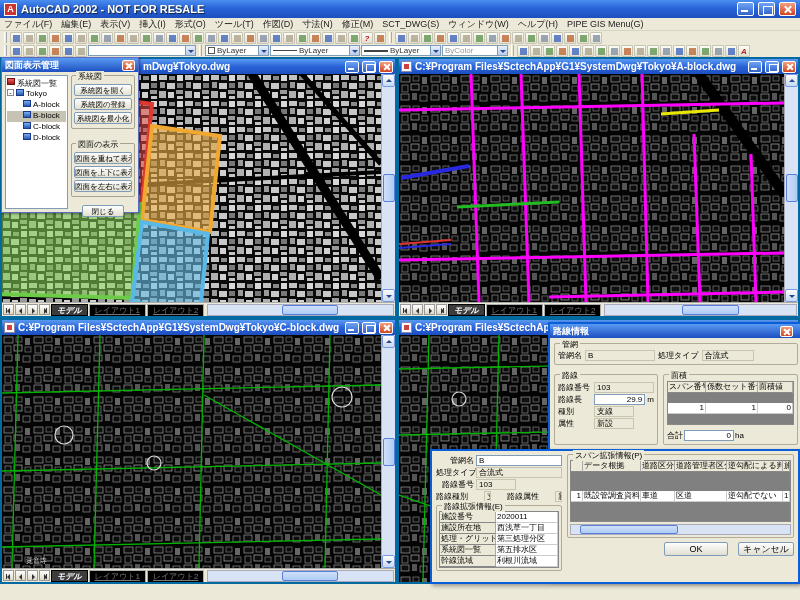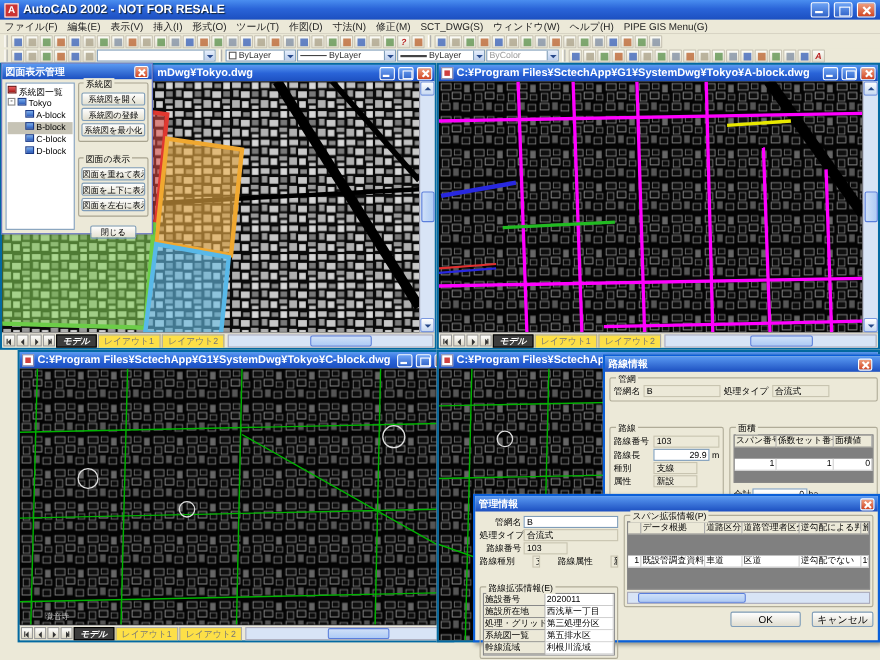--- a/index.html
+++ b/index.html
@@ -57,21 +57,21 @@
   .vthumb { width:12px; height:28px; margin:1px auto; background:linear-gradient(90deg,#cfe0f8,#aecbf5); border:1px solid #5a7edc; border-radius:2px; }
   .tabbar { height:14px; background:#ECE9D8; border-top:1px solid #aaa; display:flex; align-items:center; gap:1px; padding:0 1px; flex:0 0 auto; }
   .tnav { width:11px; height:11px; background:linear-gradient(#fff,#ddd9c8); border:1px solid #999; position:relative; flex:0 0 auto; }
   .tnav::after { content:""; position:absolute; top:3px; border:3px solid transparent; }
   .tnav.l::after { left:3px; border-right-color:#333; border-left:none; }
   .tnav.r::after { left:4px; border-left-color:#333; border-right:none; }
   .tnav.le::before,.tnav.re::before { content:""; position:absolute; top:3px; width:1px; height:5px; background:#333; }
   .tnav.le::before { left:2px; } .tnav.re::before { right:2px; }
   .tab { font-size:8px; padding:0 5px; height:12px; line-height:12px; white-space:nowrap; }
   .tab.active { background:#3c3c3c; color:#fff; font-weight:bold; font-style:italic; border:1px solid #000; }
-  .tab.idle { background:#fde047; color:#777; border:1px solid #aaa; border-bottom:none; }
+  .tab.idle { background:#000000; color:#777; border:1px solid #aaa; border-bottom:none;text-decoration:underline; }
   .hscroll { flex:1; height:12px; background:#d8e4f6; border:1px solid #aab; position:relative; margin-left:2px; }
   .hthumb { position:absolute; left:40%; top:0; width:30%; height:10px; background:linear-gradient(#cfe0f8,#aecbf5); border:1px solid #5a7edc; border-radius:2px; }
 
   
   .palette { left:1px; top:57px; width:138px; height:156px; background:#ECE9D8; border:1px solid #5a6ac0; box-shadow:1px 1px 2px rgba(0,0,0,.4); z-index:30; }
   .ptb { height:14px; background:linear-gradient(180deg,#5a9af2,#1c4fc0); color:#fff; font-size:9px; font-weight:bold; display:flex; align-items:center; padding:0 3px; }
   .ptb .wtext { flex:1; white-space:nowrap; overflow:hidden; }
   .xbtn { width:13px; height:11px; border:1px solid #fff; border-radius:2px; background:linear-gradient(#f0a080,#d04422); position:relative; flex:0 0 auto; }
   .xbtn::before,.xbtn::after { content:""; position:absolute; left:5px; top:1px; width:2px; height:8px; background:#fff; }
   .xbtn::before { transform:rotate(45deg);} .xbtn::after{ transform:rotate(-45deg);}
@@ -359,21 +359,21 @@
     <div class="tnav r re"></div>
     <div class="tab active">モデル</div>
     <div class="tab idle">レイアウト1</div>
     <div class="tab idle">レイアウト2</div>
     <div class="hscroll">
         <div class="hthumb"></div>
       </div>
   </div>
 </div>
 
-<div class="win" style="left:16px;top:318px;width:397px;height:266px">
+<div class="win" style="left:0;top:318px;width:397px;height:266px">
   <div class="wtb">
     <div class="dwgicon"></div>
     <div class="wtext">C:¥Program Files¥SctechApp¥G1¥SystemDwg¥Tokyo¥C-block.dwg</div>
     <div class="wbtn min"></div>
     <div class="wbtn rest"></div>
     <div class="wbtn close"></div>
   </div>
   <div class="crow">
     <div class="canvas">
       <svg viewBox="0 0 379 233" preserveAspectRatio="none">
@@ -496,21 +496,21 @@
   <div style="padding:5px 4px 3px">
     <div class="group">
       <span class="glabel">管網</span>
       <div style="display:flex;align-items:center;gap:3px">
         <span class="lbl">管網名</span>
         <div class="field flat" style="width:70px">B</div>
         <span class="lbl">処理タイプ</span>
         <div class="field flat" style="width:52px">合流式</div>
       </div>
     </div>
-    <div style="display:flex;gap:5px;margin-top:23px">
+    <div style="display:flex;gap:5px;margin-top:9px">
       <div class="group" style="width:104px">
         <span class="glabel">路線</span>
         <div style="display:flex;align-items:center;gap:2px;margin:1px 0">
             <span class="lbl" style="width:34px">路線番号</span>
             <div class="field flat" style="flex:1">103</div>
           </div>
         <div style="display:flex;align-items:center;gap:2px;margin:1px 0">
             <span class="lbl" style="width:34px">路線長</span>
             <div class="field num" style="flex:1">29.9</div>
             <span class="lbl">m</span>
@@ -555,45 +555,41 @@
           <div class="c num">1.954</div>
           <div class="c">新設</div>
           <div class="c">103-1</div>
           <div class="c">84-1</div>
       </div>
     </div>
   </div>
 </div>
 
 <div class="dlg" style="left:430px;top:449px;width:370px;height:135px;z-index:50">
-  <div class="ptb">
-    <div class="wtext">管理情報</div>
-    <div class="xbtn"></div>
-  </div>
   <div style="display:flex;gap:5px;padding:3px 4px">
     <div style="width:126px">
       <div style="display:flex;align-items:center;gap:2px;margin:1px 0">
           <span class="lbl" style="width:38px;text-align:right">管網名</span>
           <div class="field" style="flex:1">B</div>
         </div>
       <div style="display:flex;align-items:center;gap:2px;margin:1px 0">
           <span class="lbl" style="width:38px;text-align:right">処理タイプ</span>
           <div class="field flat" style="flex:1">合流式</div>
         </div>
       <div style="display:flex;align-items:center;gap:2px;margin:1px 0">
           <span class="lbl" style="width:38px;text-align:right">路線番号</span>
           <div class="field flat" style="width:40px">103</div>
         </div>
       <div style="display:flex;align-items:center;gap:16px;margin:1px 0">
         <span class="lbl" style="width:38px;text-align:right">路線種別</span>
           <div class="field flat" style="width:26px">支線</div>
         <span class="lbl">路線属性</span>
           <div class="field flat" style="width:26px">新設</div>
       </div>
-      <div class="group" style="margin-top:17px;padding:5px 2px 2px">
+      <div class="group" style="margin-top:3px;padding:5px 2px 2px">
         <span class="glabel">路線拡張情報(E)</span>
         <div class="grid" style="grid-template-columns:56px 1fr;background:#fff">
           <div class="h">施設番号</div>
             <div class="c">2020011</div>
           <div class="h">施設所在地</div>
             <div class="c">西浅草一丁目</div>
           <div class="h">処理・グリッド</div>
             <div class="c">第三処理分区</div>
           <div class="h">系統図一覧</div>
             <div class="c">第五排水区</div>

